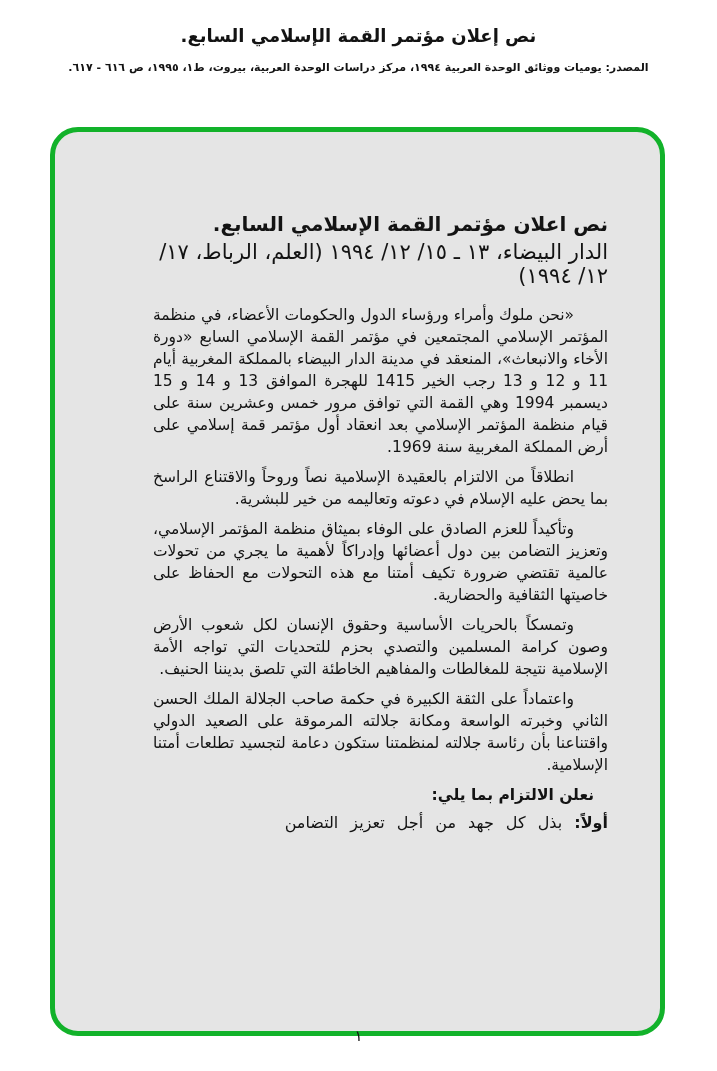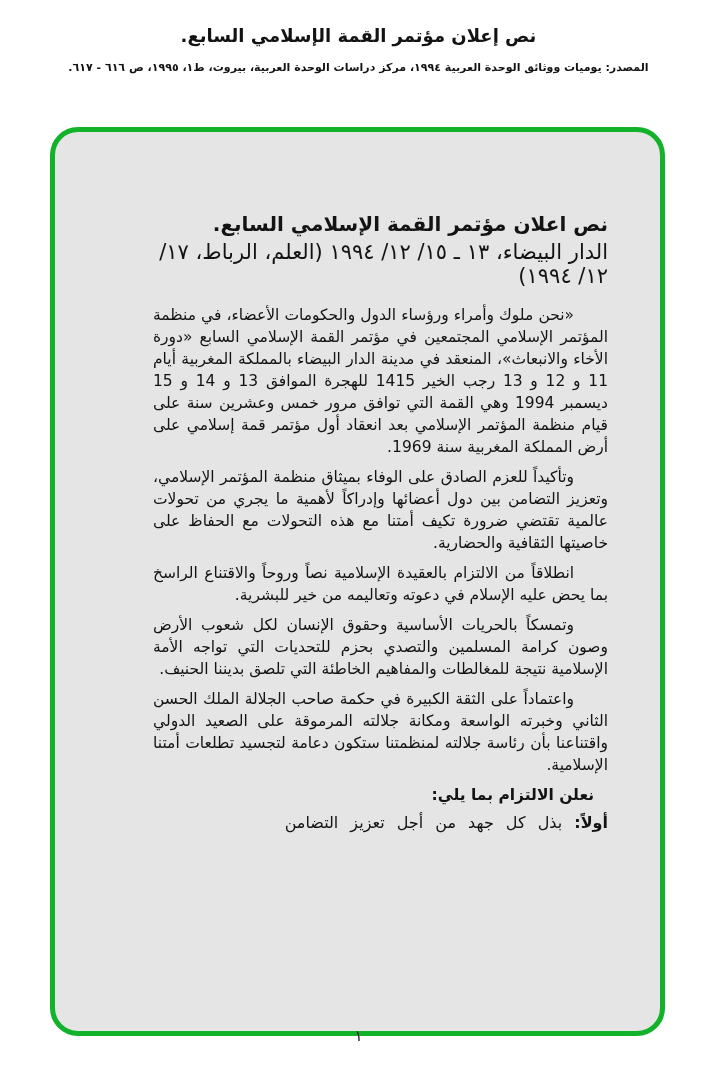--- a/index.html
+++ b/index.html
@@ -94,22 +94,22 @@
 <div class="page-header">
   <div class="header-title">نص إعلان مؤتمر القمة الإسلامي السابع.</div>
   <div class="header-source">المصدر: يوميات ووثائق الوحدة العربية ١٩٩٤، مركز دراسات الوحدة العربية، بيروت، ط١، ١٩٩٥، ص ٦١٦ - ٦١٧.</div>
 </div>
 
 <div class="doc-frame">
   <div class="doc-body">
     <h1 class="doc-title">نص اعلان مؤتمر القمة الإسلامي السابع.</h1>
     <div class="doc-subtitle">الدار البيضاء، ١٣ ـ ١٥/ ١٢/ ١٩٩٤ (العلم، الرباط، ١٧/ ١٢/ ١٩٩٤)</div>
     <p class="doc-paragraph">«نحن ملوك وأمراء ورؤساء الدول والحكومات الأعضاء، في منظمة المؤتمر الإسلامي المجتمعين في مؤتمر القمة الإسلامي السابع «دورة الأخاء والانبعاث»، المنعقد في مدينة الدار البيضاء بالمملكة المغربية أيام 11 و 12 و 13 رجب الخير 1415 للهجرة الموافق 13 و 14 و 15 ديسمبر 1994 وهي القمة التي توافق مرور خمس وعشرين سنة على قيام منظمة المؤتمر الإسلامي بعد انعقاد أول مؤتمر قمة إسلامي على أرض المملكة المغربية سنة 1969.</p>
+    <p class="doc-paragraph">انطلاقاً من الالتزام بالعقيدة الإسلامية نصاً وروحاً والاقتناع الراسخ بما يحض عليه الإسلام في دعوته وتعاليمه من خير للبشرية.</p>
     <p class="doc-paragraph">وتأكيداً للعزم الصادق على الوفاء بميثاق منظمة المؤتمر الإسلامي، وتعزيز التضامن بين دول أعضائها وإدراكاً لأهمية ما يجري من تحولات عالمية تقتضي ضرورة تكيف أمتنا مع هذه التحولات مع الحفاظ على خاصيتها الثقافية والحضارية.</p>
-    <p class="doc-paragraph">انطلاقاً من الالتزام بالعقيدة الإسلامية نصاً وروحاً والاقتناع الراسخ بما يحض عليه الإسلام في دعوته وتعاليمه من خير للبشرية.</p>
     <p class="doc-paragraph">وتمسكاً بالحريات الأساسية وحقوق الإنسان لكل شعوب الأرض وصون كرامة المسلمين والتصدي بحزم للتحديات التي تواجه الأمة الإسلامية نتيجة للمغالطات والمفاهيم الخاطئة التي تلصق بديننا الحنيف.</p>
     <p class="doc-paragraph">واعتماداً على الثقة الكبيرة في حكمة صاحب الجلالة الملك الحسن الثاني وخبرته الواسعة ومكانة جلالته المرموقة على الصعيد الدولي واقتناعنا بأن رئاسة جلالته لمنظمتنا ستكون دعامة لتجسيد تطلعات أمتنا الإسلامية.</p>
     <p class="doc-intro">نعلن الالتزام بما يلي:</p>
     <p class="doc-first-item"><span class="ordinal">أولاً:</span> <span>بذل كل جهد من أجل تعزيز التضامن</span></p>
   </div>
 </div>
 
 <div class="page-number">١</div>
 
 </body></html>

